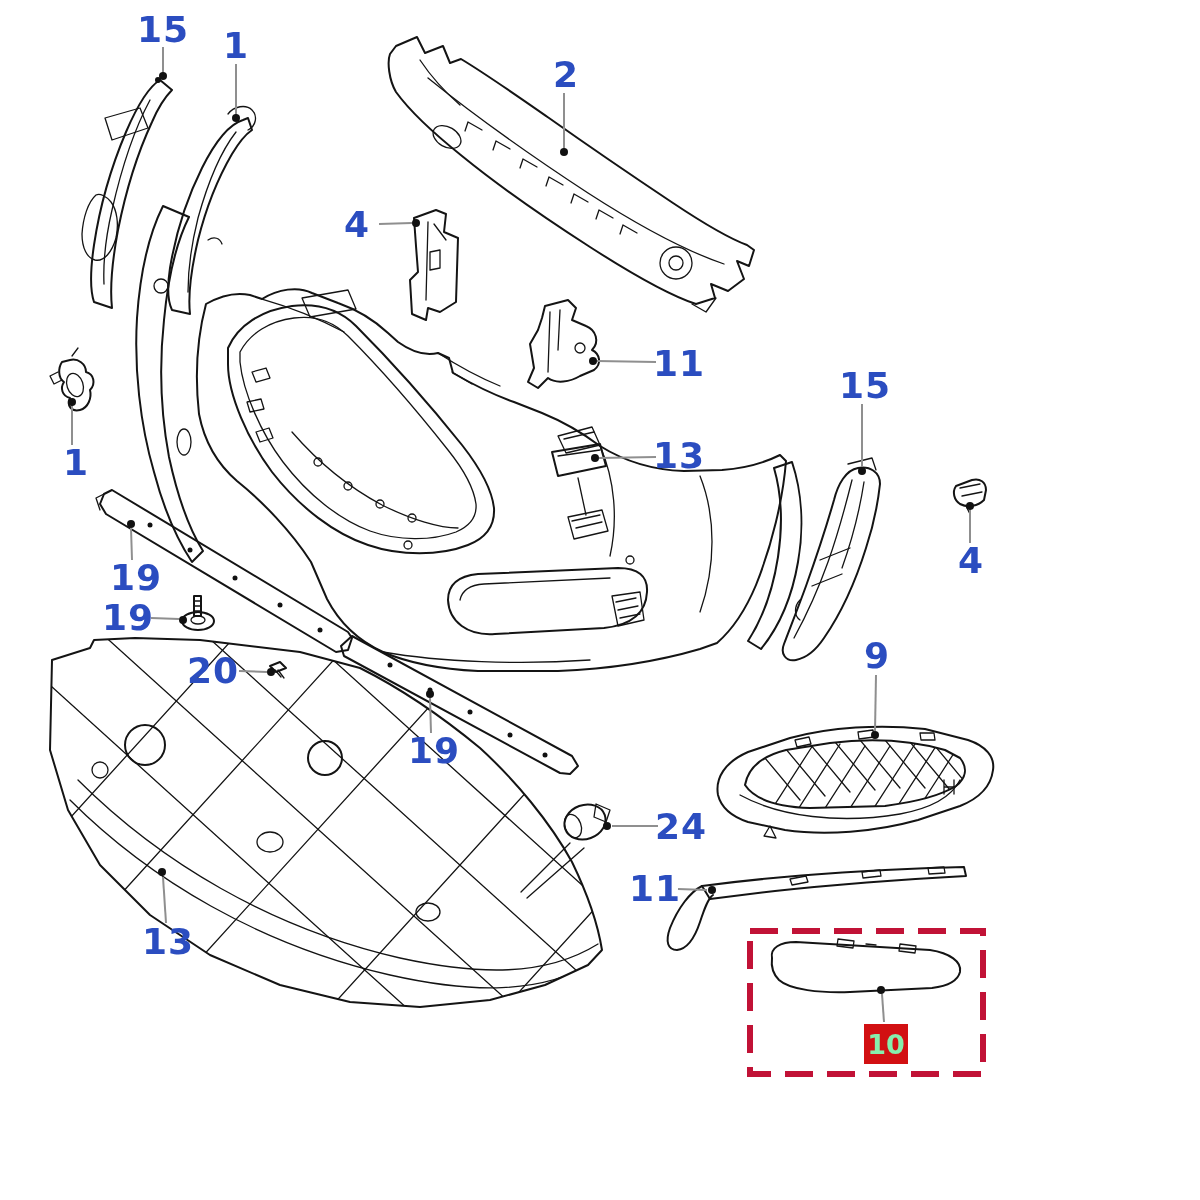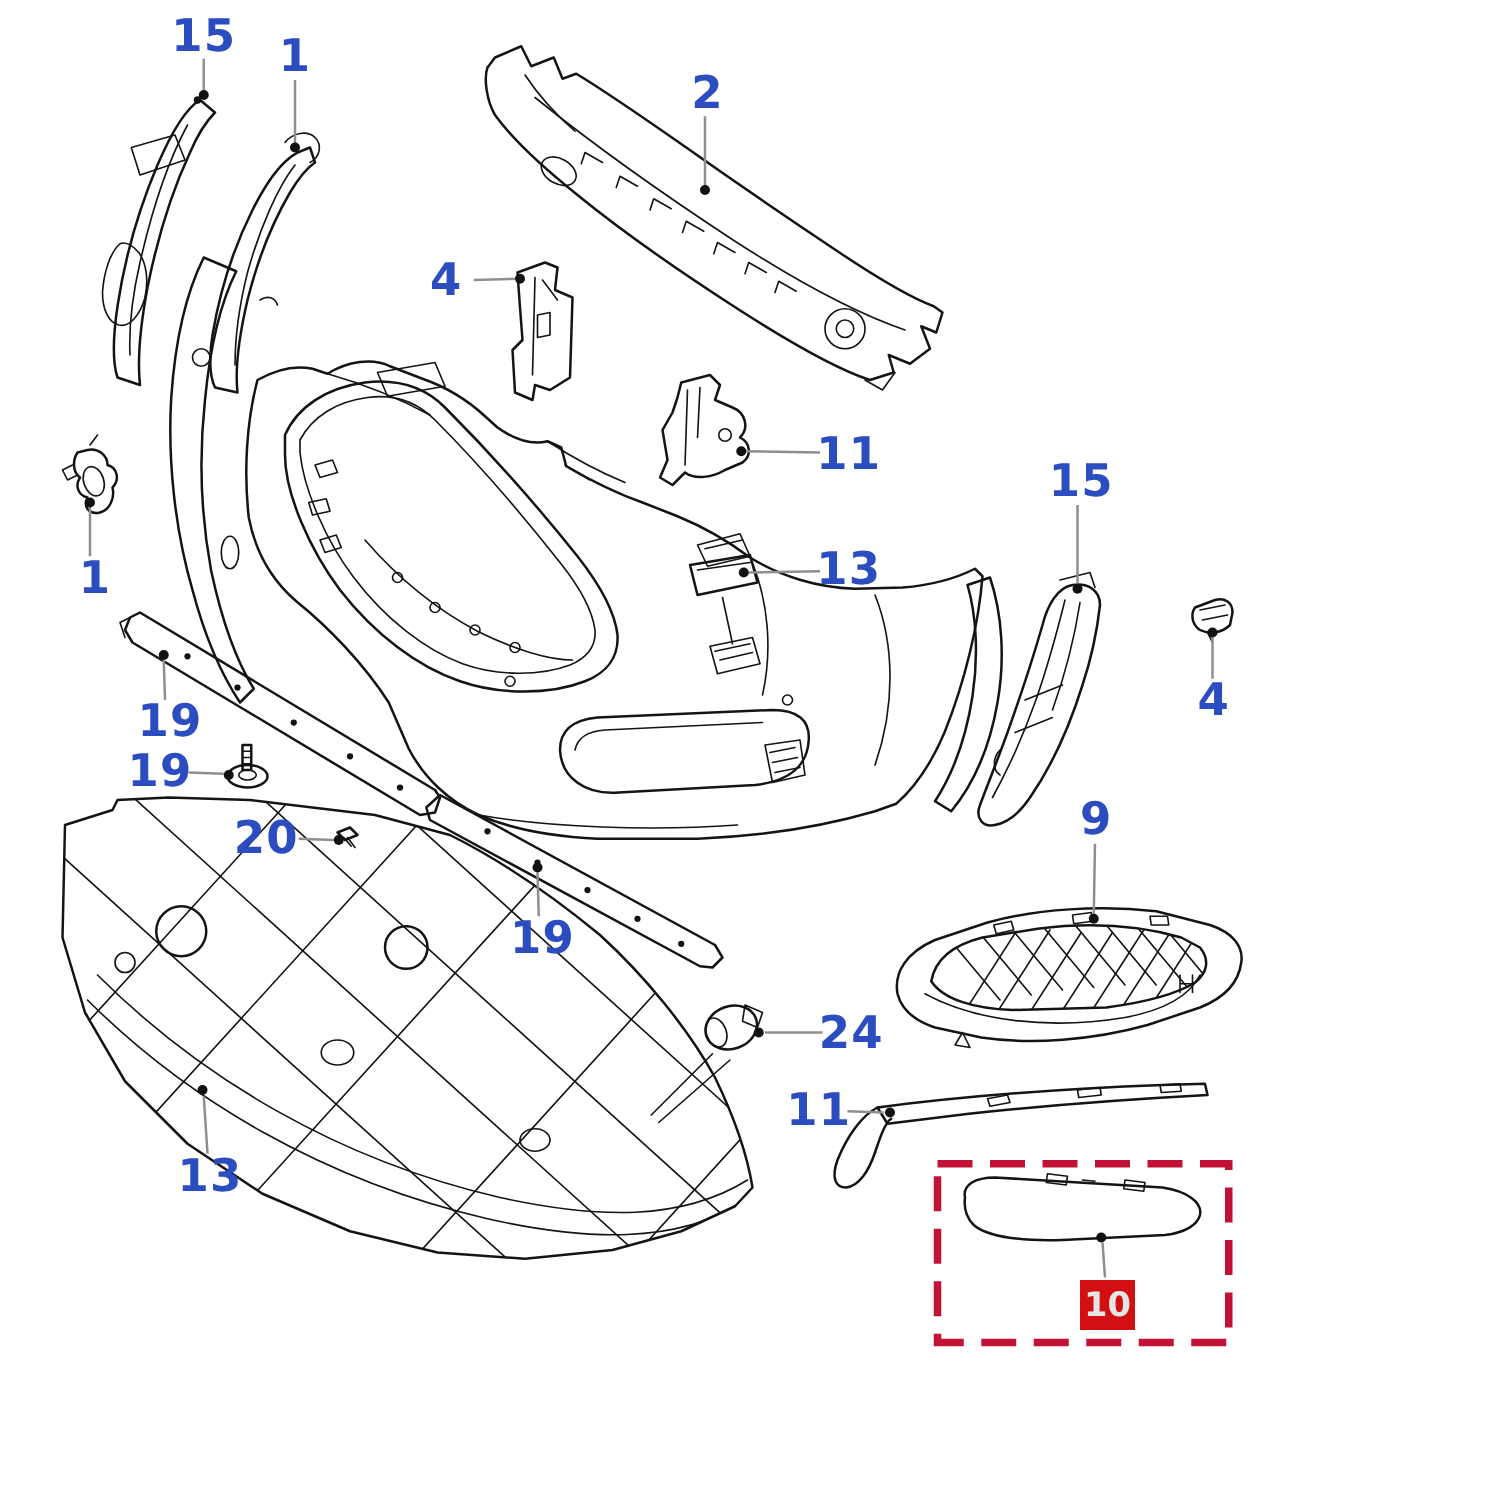--- a/index.html
+++ b/index.html
@@ -6,21 +6,21 @@
   #canvas{position:relative;width:1200px;height:1200px;background:#ffffff;overflow:hidden;
           font-family:"DejaVu Sans","Liberation Sans",sans-serif;}
   #art{position:absolute;left:0;top:0;}
   .ln{fill:none;stroke:#141414;stroke-width:2;stroke-linejoin:round;stroke-linecap:round;}
   .ln2{fill:none;stroke:#141414;stroke-width:1.3;stroke-linejoin:round;stroke-linecap:round;}
   .leader{stroke:#8f8f8f;stroke-width:2;fill:none;}
   .dot{fill:#111111;stroke:none;}
   .callout{position:absolute;transform:translate(-50%,-50%);color:#2b4dc0;
            font-weight:bold;font-size:36px;line-height:1;letter-spacing:1px;white-space:nowrap;}
   .badge{position:absolute;left:864px;top:1024px;width:44px;height:40px;background:#d21012;
-         color:#e5e5e5;font-weight:bold;font-size:27px;display:flex;align-items:center;
+         color:#86efac;font-weight:bold;font-size:27px;display:flex;align-items:center;
          justify-content:center;}
 </style>
 </head>
 <body>
 
 <div id="canvas">
 
 <svg id="art" width="1200" height="1200" viewBox="0 0 1200 1200">
   <defs>
     <clipPath id="shieldClip">

